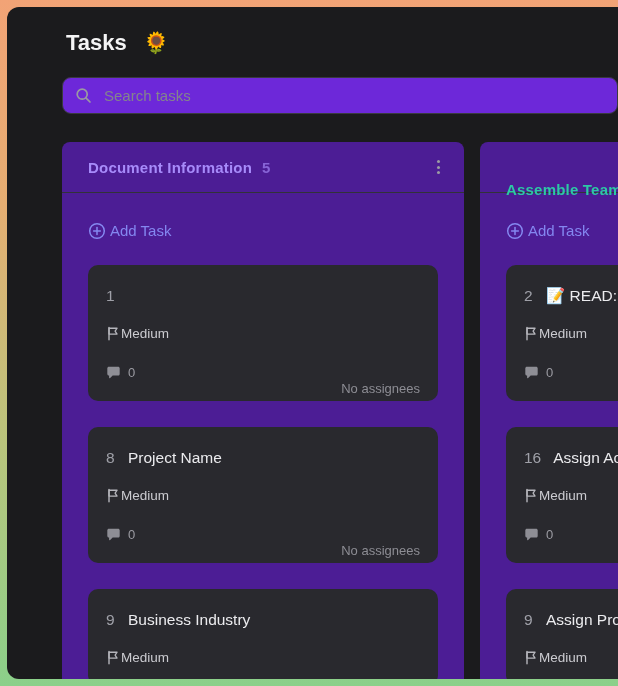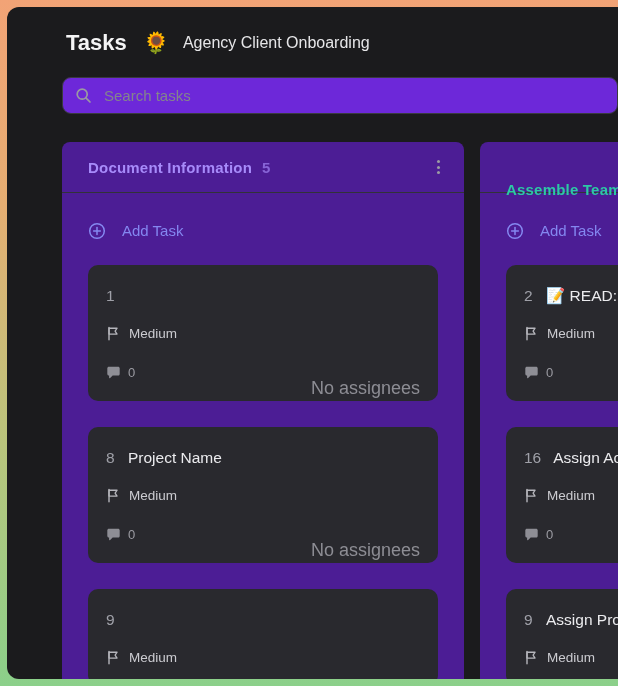--- a/index.html
+++ b/index.html
@@ -71,56 +71,55 @@
   .col-title { font-size: 15px; font-weight: 700; letter-spacing: .2px; }
   .col-count { font-size: 15px; font-weight: 600; margin-left: 10px; opacity: .65; }
   .kebab {
     margin-left: auto;
     display: flex; flex-direction: column; align-items: center;
     gap: 2.5px; padding: 5px 6px; cursor: pointer;
   }
   .kebab i { width: 3px; height: 3px; border-radius: 50%; background: #9b9ba3; }
   .column-body { padding: 26px; overflow: hidden; }
   .add-task {
-    display: flex; align-items: center; gap: 16px;
+    display: flex; align-items: center; gap: 4px;
     color: #8487f0; font-size: 15px; line-height: 24px;
     cursor: pointer;
   }
   .cards { margin-top: 22px; display: flex; flex-direction: column; gap: 26px; }
   .card {
     background: #29292e;
     border-radius: 10px;
     padding: 18px;
     box-sizing: border-box;
   }
   .card-title-row { display: flex; gap: 12px; font-size: 15.5px; line-height: 26px; }
   .card-num { color: #9fa0a8; flex: none; min-width: 10px; }
   .card-title { color: #ebebee; }
   .priority {
     margin-top: 14px; height: 20px;
-    display: flex; align-items: center; gap: 8px;
+    display: flex; align-items: center; 
     color: #cbcbd0; font-size: 13.5px;
   }
   .card-footer {
     margin-top: 18px; height: 22px;
     display: flex; align-items: center; justify-content: space-between;
   }
   .comments { display: flex; align-items: center; gap: 7px; color: #9b9ba2; font-size: 13px; }
-  .assignees { color: #8d8d94; font-size: 18px; margin-top: 32px; }
+  .assignees { color: #8d8d94; font-size: 13px; margin-top: 32px; }
   svg { display: block; }
 </style>
 </head>
 <body>
 
 <div class="app">
 
   <div class="header">
     <span class="page-title">Tasks</span>
     <span class="ws-emoji">🌻</span>
-    <span class="board-name">Agency Client Onboarding</span>
   </div>
 
   <div class="search">
     <svg width="17" height="17" viewBox="0 0 17 17">
       <circle cx="7.2" cy="7.2" r="5" fill="none" stroke="#9a9aa2" stroke-width="1.7"></circle>
       <line x1="11.1" y1="11.1" x2="15" y2="15" stroke="#9a9aa2" stroke-width="1.7" stroke-linecap="round"></line>
     </svg>
     <input type="text" placeholder="Search tasks" style="">
   </div>
 
@@ -186,20 +185,21 @@
         </svg>
         <span>0</span>
       </span>
       <span class="assignees">No assignees</span>
     </div>
   </div>
 
   <div class="card">
     <div class="card-title-row">
       <span class="card-num">9</span>
+      <span class="card-title">Business Industry</span>
     </div>
     <div class="priority">
       <svg width="15" height="15" viewBox="0 0 16 16">
         <path d="M3.2 1.6 v13" stroke="#b6b6bc" stroke-width="1.5" stroke-linecap="round" fill="none"></path>
         <path d="M3.2 2.4 h8.6 l-2.1 3.1 2.1 3.1 H3.2 Z" fill="none" stroke="#b6b6bc" stroke-width="1.4" stroke-linejoin="round"></path>
       </svg>
       <span>Medium</span>
     </div>
 
   </div>

